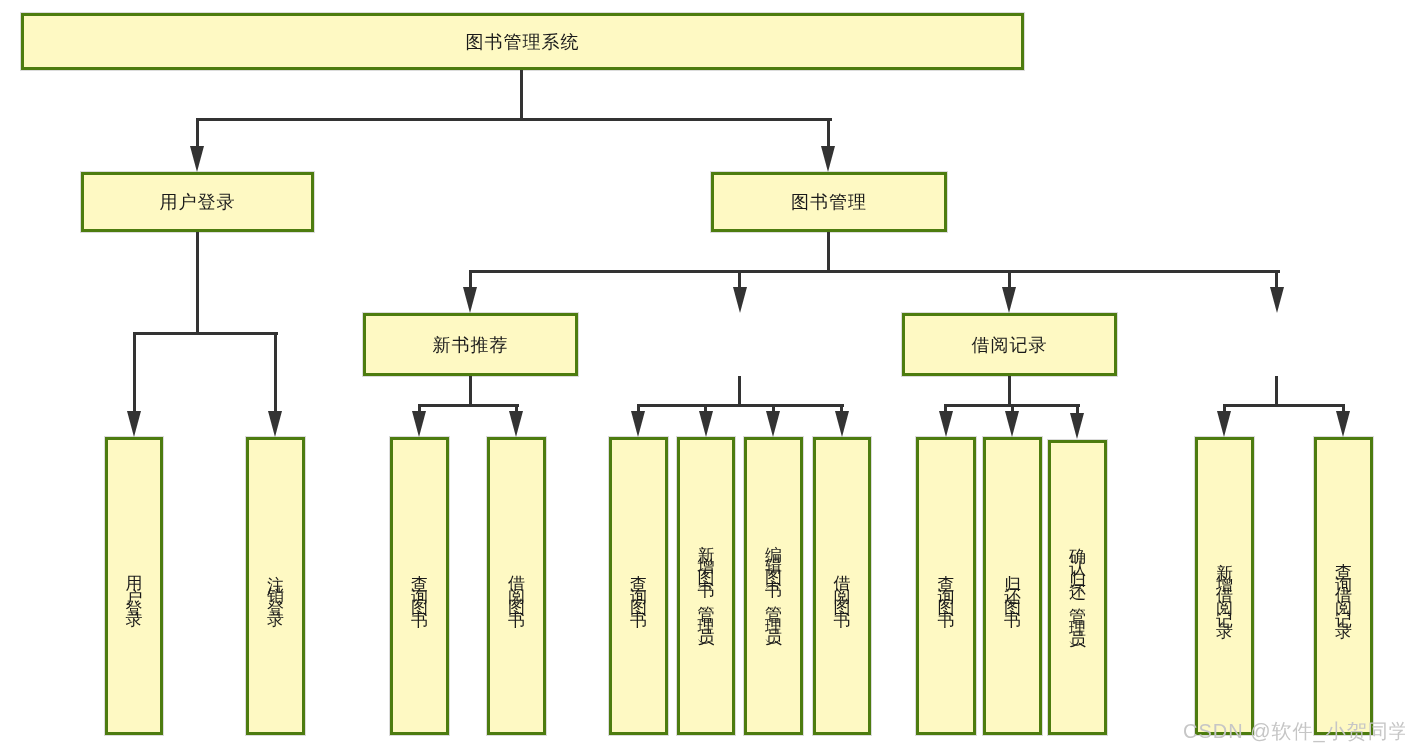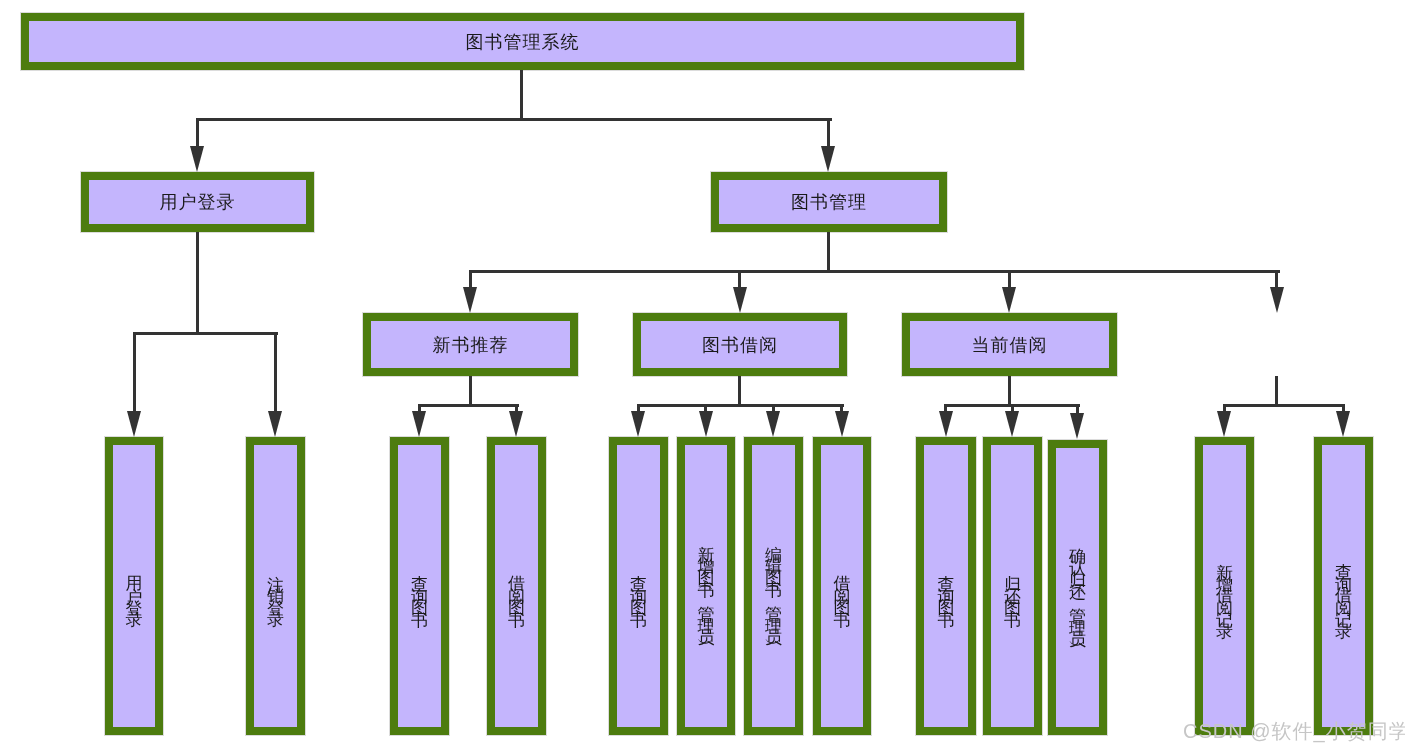--- a/index.html
+++ b/index.html
@@ -7,22 +7,22 @@
     position: relative;
     width: 1405px;
     height: 747px;
     background: #ffffff;
     font-family: "Liberation Sans", sans-serif;
     overflow: hidden;
   }
   .node {
     position: absolute;
     box-sizing: border-box;
-    border: 8px solid #4d7c0f;
-    background: #c4b5fd;
+    border: 3px solid #4d7c0f;
+    background: #fef9c3;
     display: flex;
     align-items: center;
     justify-content: center;
     color: #1a1a1a;
     box-shadow: 0 0 0 1px #dcdcdc;
   }
   .h-label {
     font-size: 18px;
     letter-spacing: 1px;
     white-space: nowrap;
@@ -68,26 +68,23 @@
   </div>
 
   <div class="node" style="left:363px; top:313px; width:215px; height:63px;">
     <span class="h-label">新书推荐</span>
   </div>
 
   <div class="node" style="left:711px; top:172px; width:236px; height:60px;">
     <span class="h-label">图书管理</span>
   </div>
 
-  <div class="node" style="left:633px; top:313px; width:214px; height:63px;">
-    <span class="h-label">图书借阅</span>
-  </div>
 
   <div class="node" style="left:902px; top:313px; width:215px; height:63px;">
-    <span class="h-label">当前借阅</span>
+    <span class="h-label">借阅记录</span>
   </div>
 
 
   <div class="node" style="left:105px; top:437px; width:58px; height:298px;">
     <span class="v-label">用户登录</span>
   </div>
   <div class="node" style="left:246px; top:437px; width:59px; height:298px;">
     <span class="v-label">注销登录</span>
   </div>
 

